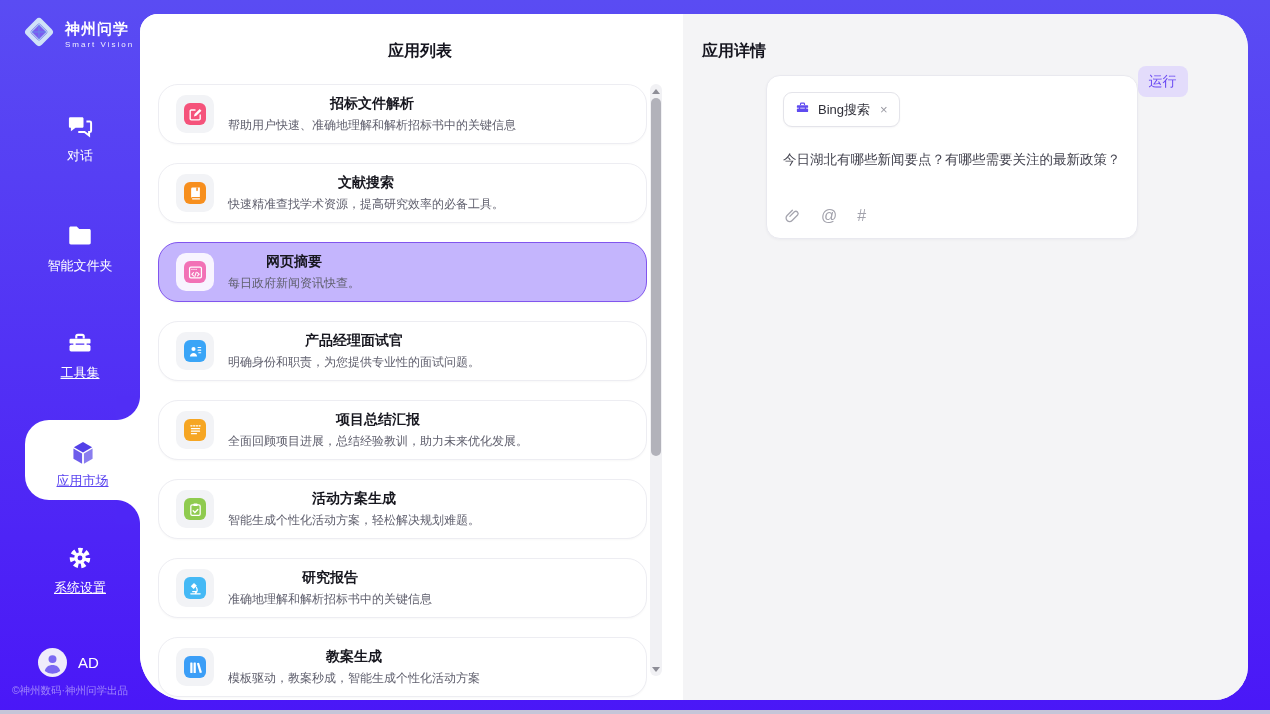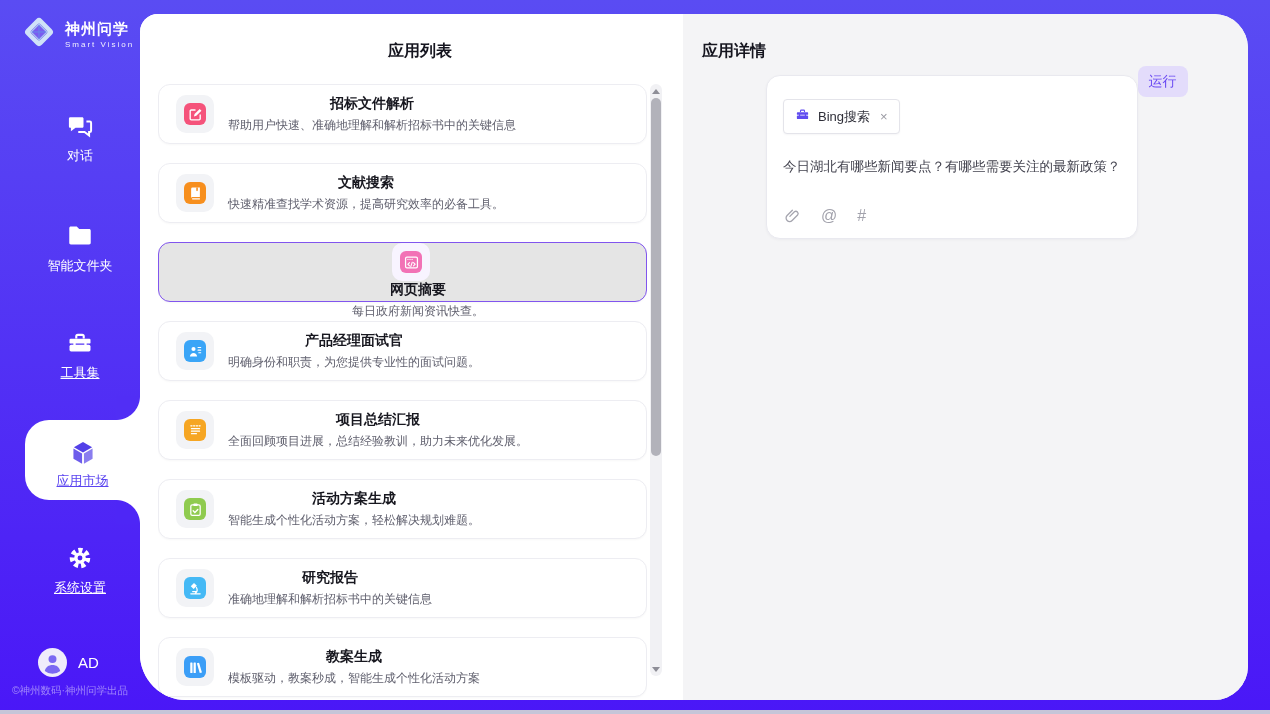--- a/index.html
+++ b/index.html
@@ -39,24 +39,24 @@
 
   
   .content { position:absolute; left:140px; top:14px; width:1108px; height:686px;
     background:#fff; border-radius:18px 34px 34px 46px; overflow:hidden; display:flex; }
 
   
   .list-panel { width:543px; padding:27px 0 0 17px; background:#fff; position:relative;text-align:center; }
   .panel-title { font-size:16px; font-weight:bold; color:#15151f; }
   .list-wrap { position:absolute; left:18px; top:70px; display:flex; }
   .cards { width:489px; height:616px; overflow:hidden; }
-  .app-card { width:489px; height:60px; border:1px solid #ededf2; border-radius:12px; background:#fff;
+  .app-card { width:489px; height:60px; border:1px solid #ededf2; border-radius:20px; background:#fff;
     margin-bottom:19px; display:flex; align-items:center; padding-left:17px; cursor:pointer;
     box-shadow:0 1px 2px rgba(20,20,40,.03); }
-  .app-card.selected { background:#e5e5e5; border:1.5px solid #8155ee;flex-direction:column; }
+  .app-card.selected { background:#c4b5fd; border:1.5px solid #8155ee; }
   .app-icon-wrap { width:38px; height:38px; border-radius:10px; background:#f2f3f6;
     display:flex; align-items:center; justify-content:center; flex:none; }
   .app-card.selected .app-icon-wrap { background:#f8f4ff; }
   .glyph-box { width:22px; height:22px; border-radius:6px; display:flex; align-items:center; justify-content:center; }
   .glyph-box svg { width:15px; height:15px; }
   .app-text { margin-left:14px; min-width:0; }
   .app-title { font-size:14px; font-weight:bold; color:#17171f; }
   .app-desc { font-size:12px; color:#60606e; margin-top:4px; white-space:nowrap; }
 
   .scrollbar { width:12px; height:592px; margin-left:3px; background:#f1f1f4; border-radius:7px;
@@ -64,22 +64,22 @@
   .sb-arrow { position:absolute; left:0; width:12px; height:12px; display:flex; align-items:center; justify-content:center; }
   .sb-up { top:1px; } .sb-down { bottom:1px; }
   .tri-up { width:0; height:0; border-left:4px solid transparent; border-right:4px solid transparent; border-bottom:5px solid #8e8e97; }
   .tri-down { width:0; height:0; border-left:4px solid transparent; border-right:4px solid transparent; border-top:5px solid #8e8e97; }
   .sb-thumb { position:absolute; left:1px; top:14px; width:10px; height:358px; background:#b2b2ba; border-radius:6px; }
 
   
   .detail-panel { flex:1; background:#f4f4f6; padding:27px 26px 0 19px; display:flex; flex-direction:row; }
   .detail-card { margin-top:34px; background:#fff; border:1px solid #e9e9ef; border-radius:14px;
     height:164px; position:relative; padding:16px; box-shadow:0 1px 3px rgba(20,20,40,.04); }
-  .tool-tag { display:inline-flex; align-items:center; gap:8px; border:1px solid #e4e4ea; border-radius:4px;
-    padding:7px 11px; background:#fff; box-shadow:0 1px 2px rgba(20,20,40,.04); cursor:default;margin-top:7px; }
+  .tool-tag { display:inline-flex; align-items:center; gap:8px; border:1px solid #e4e4ea; border-radius:9px;
+    padding:7px 11px; background:#fff; box-shadow:0 1px 2px rgba(20,20,40,.04); cursor:default; }
   .tool-tag svg { width:15px; height:15px; }
   .tag-label { font-size:13px; color:#2e2e38; }
   .tag-close { font-size:13px; color:#9a9aa3; margin-left:2px; cursor:pointer; line-height:1; }
   .query-text { margin-top:24px; font-size:13.5px; color:#42424e; }
   .attach-row { position:absolute; left:17px; bottom:13px; display:flex; align-items:center; gap:20px; color:#a2a2ac; }
   .attach-row svg { width:17px; height:17px; display:block; }
   .sym { font-size:16px; color:#a2a2ac; cursor:pointer; }
   .run-row { display:flex; justify-content:flex-end; margin-top:25px; }
   .run-btn { width:50px; height:31px; background:#e3dcfb; color:#6a4af2; font-size:14px; border:none;
     border-radius:8px; cursor:pointer; display:flex; align-items:center; justify-content:center;

